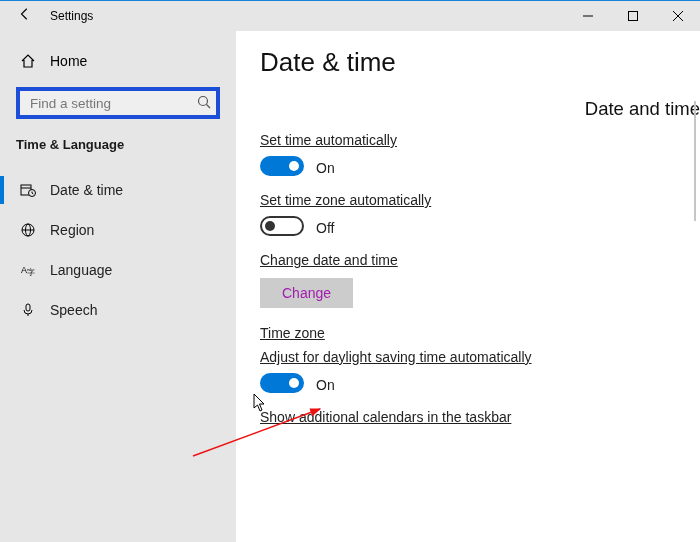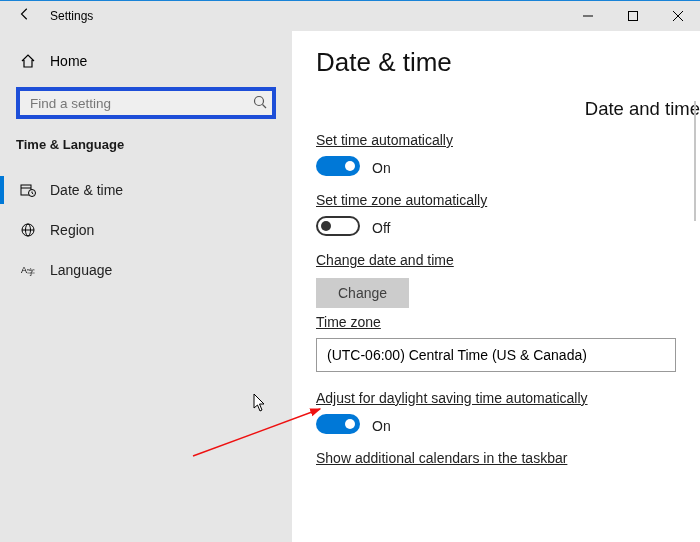--- a/index.html
+++ b/index.html
@@ -4,21 +4,21 @@
 <style>
   * { box-sizing: border-box; margin: 0; padding: 0; font-family: "Segoe UI", Arial, sans-serif; }
   body { width: 700px; height: 542px; background: #fff; overflow: hidden; position: relative; border-top: 1px solid #1883d7; }
   .titlebar { height: 30px; display: flex; align-items: center; background: #e6e6e6; }
   .titlebar-left { display: flex; align-items: center; padding-left: 18px; gap: 18px; }
   .titlebar-title { font-size: 12px; color: #000; }
   .win-controls { margin-left: auto; display: flex; }
   .win-btn { width: 45px; height: 30px; display: flex; align-items: center; justify-content: center; color: #000; }
   .win-btn svg { width: 10px; height: 10px; }
   .body-row { display: flex; height: calc(100% - 30px); }
-  .sidebar { width: 292px; background: #e6e6e6; padding: 14px 0 0 0; }
+  .sidebar { width: 236px; background: #e6e6e6; padding: 14px 0 0 0; }
   .home-row { display: flex; align-items: center; gap: 14px; padding: 8px 0 8px 20px; font-size: 14px; }
   .search-wrap { margin: 10px 16px 16px 16px; position: relative; }
   .search-input { width: 100%; height: 32px; border: 4px solid #1d4ed8; background: #efefef; font-size: 13.5px; padding: 0 30px 0 10px; color: #666; }
   .search-input::placeholder { color: #777; }
   .search-icon { position: absolute; right: 8px; top: 7px; color: #555; }
   .section-label { font-size: 13px; font-weight: 600; padding: 2px 0 0 16px; color: #1a1a1a; }
   .nav-list { margin-top: 18px; }
   .nav-item { display: flex; align-items: center; height: 40px; padding-left: 20px; gap: 14px; font-size: 14px; color: #222; position: relative; }
   .nav-item.active::before { content: ""; position: absolute; left: 0; top: 6px; bottom: 6px; width: 4px; background: #0078d7; }
   .nav-icon { width: 16px; height: 16px; display: flex; align-items: center; justify-content: center; }
@@ -29,21 +29,21 @@
   .current-time { font-size: 14px; color: #333; margin-bottom: 16px; }
   .setting-label { font-size: 14px; color: #222; margin-bottom: 8px; text-decoration: underline; }
   .toggle-row { display: flex; align-items: flex-end; gap: 12px; margin-bottom: 16px; }
   .toggle { width: 44px; height: 20px; border-radius: 10px; position: relative; }
   .toggle.on { background: #0078d7; }
   .toggle.off { background: #fff; border: 2px solid #333; }
   .toggle .knob { position: absolute; width: 10px; height: 10px; border-radius: 50%; top: 50%; transform: translateY(-50%); }
   .toggle.on .knob { background: #fff; right: 5px; }
   .toggle.off .knob { background: #333; left: 3px; }
   .toggle-state { font-size: 14px; color: #222; }
-  .change-btn { display: inline-block; padding: 7px 22px; background: #ccc; color: #404040; font-size: 14px; margin-bottom: 6px; margin-top: 2px; }
+  .change-btn { display: inline-block; padding: 7px 22px; background: #ccc; color: #a21caf; font-size: 14px; margin-bottom: 17px; margin-top: 2px; }
   .dropdown { border: 1px solid #999; padding: 8px 10px; font-size: 14px; width: 360px; margin-bottom: 18px; margin-top: 2px; background: #fff; }
   .cursor { position: absolute; left: 253px; top: 392px; pointer-events: none; }
   .arrow-svg { position: absolute; left: 188px; top: 400px; pointer-events: none; }
 </style>
 </head>
 <body>
 
 <div class="titlebar">
   <div class="titlebar-left">
     <span>
@@ -118,20 +118,30 @@
       </div>
       <div class="nav-item">
         <span class="nav-icon">
           <svg width="16" height="16" viewBox="0 0 16 16">
               <text x="1" y="11" font-size="9" fill="#000">A</text>
               <text x="7" y="13" font-size="8" fill="#000">字</text>
             </svg>
         </span>
         <span>Language</span>
       </div>
+      <div class="nav-item">
+        <span class="nav-icon">
+          <svg width="16" height="16" viewBox="0 0 16 16">
+              <rect x="6" y="2" width="4" height="7" rx="2" stroke="#000" stroke-width="1" fill="none"></rect>
+              <path d="M4 8 a4 4 0 0 0 8 0" stroke="#000" stroke-width="1" fill="none"></path>
+              <line x1="8" y1="12" x2="8" y2="14" stroke="#000"></line>
+            </svg>
+        </span>
+        <span>Speech</span>
+      </div>
     </div>
   </div>
 
   <div class="main">
     <div class="scroll-indicator"></div>
     <div class="page-title">Date &amp; time</div>
     <div class="sub-title">Date and time</div>
 
     <div class="setting-label">Set time automatically</div>
     <div class="toggle-row">
@@ -146,23 +156,20 @@
       <div class="toggle off">
           <div class="knob"></div>
         </div>
       <span class="toggle-state">Off</span>
     </div>
 
     <div class="setting-label">Change date and time</div>
     <div class="change-btn">Change</div>
 
     <div class="setting-label">Time zone</div>
-    <div class="dropdown">
-      <span>(UTC-06:00) Central Time (US &amp; Canada)</span>
-    </div>
 
     <div class="setting-label">Adjust for daylight saving time automatically</div>
     <div class="toggle-row">
       <div class="toggle on">
           <div class="knob"></div>
         </div>
       <span class="toggle-state">On</span>
     </div>
 
     <div class="setting-label">Show additional calendars in the taskbar</div>

